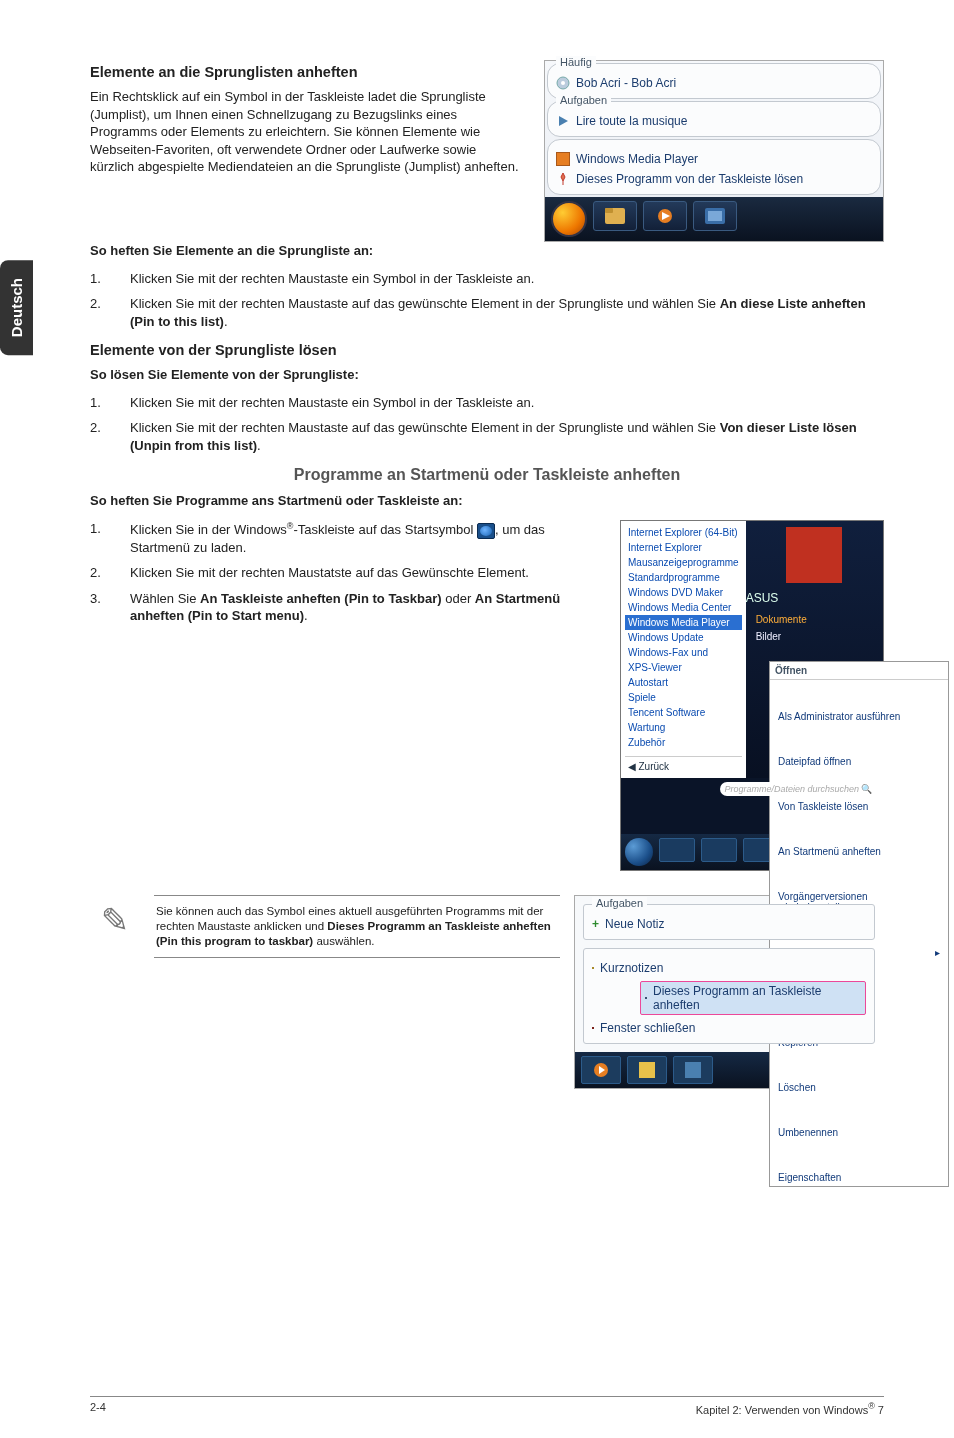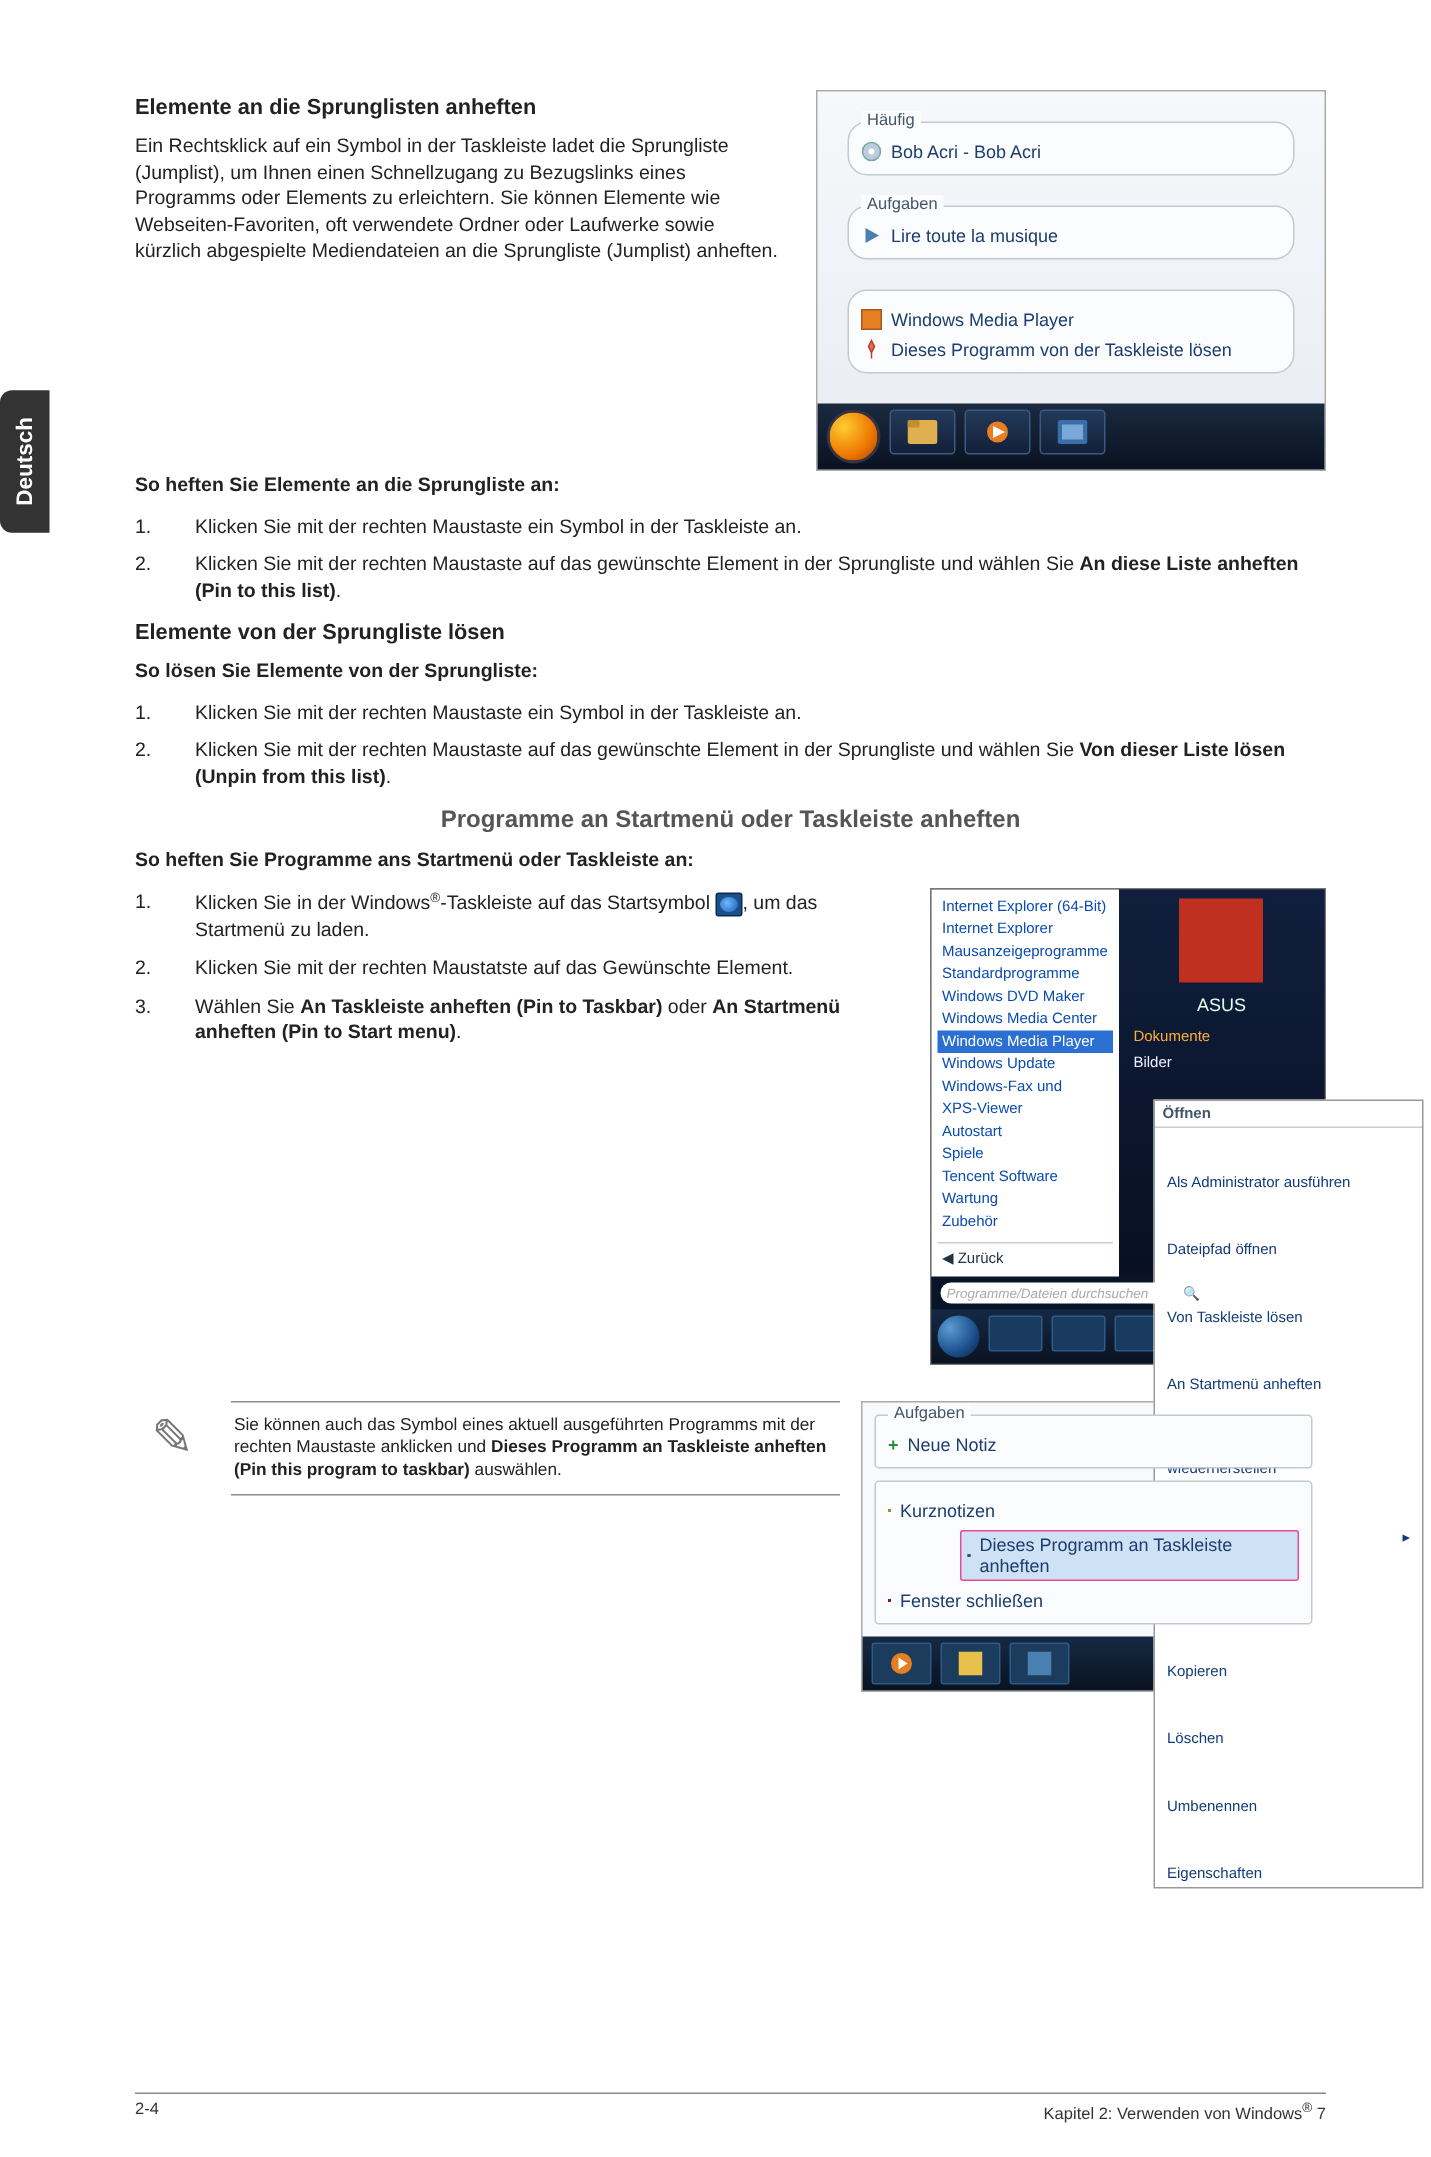--- a/index.html
+++ b/index.html
@@ -55,21 +55,21 @@
 
   
   .fig1 {
     width: 340px;
     border: 1px solid #aaa;
     background: linear-gradient(#f6f8fb,#e8ecf2);
     font-size: 12px;
     color: #2a4b7a;
   }
   .fig1 .groupbox {
-    margin: 20px;
+    margin: 2px;
     padding: 6px 8px 8px 8px;
     border: 1px solid #c3c9d0;
     border-radius: 13px;
     position: relative;
     background: #fbfcfd;
   }
   .fig1 .gtitle {
     position: absolute;
     top: -8px; left: 8px;
     background: #fbfcfd;
@@ -91,28 +91,28 @@
     font-size: 10px;
     color: #eef;
   }
   .fig2 .inner { display:flex; }
   .fig2 .left { flex: 0 0 120px; background:#fff; color:#234; padding:4px; }
   .fig2 .left .item { padding:2px 3px; white-space: nowrap; overflow:hidden; text-overflow: ellipsis; }
   .fig2 .left .item.blue { color: #0a4bb0; }
   .fig2 .left .item.hl { background:#2a6fd1; color:#fff; }
   .fig2 .right { flex:1; background: linear-gradient(#101f3d,#081022); color:#dfe; }
   .fig2 .right .pic { width:56px; height:56px; background:#c03020; margin:6px auto 8px auto; }
-  .fig2 .right .usr { text-align:center; font-size:12px; margin-bottom:6px; }
+  .fig2 .right .usr { text-align:left; font-size:12px; margin-bottom:6px; }
   .fig2 .right .ritem { padding:3px 10px; color:#eef; }
   .fig2 .right .ritem.doc { color:#ffae3a; }
   .fig2 .sub { position:absolute; left:148px; top:140px; width:180px; background:#fff; color:#123; border:1px solid #999; }
   .fig2 .sub .head { background:#fff; color:#456; padding:3px 5px; font-weight:bold; border-bottom:1px solid #ccc; }
   .fig2 .sub .sitem { padding:3px 8px; color:#113a7a;margin-top:28px; }
   .fig2 .wrap { position:relative; }
-  .fig2 .bottom { background:#0a1428; padding:4px 6px; display:flex; gap:0; align-items:flex-end; }
+  .fig2 .bottom { background:#0a1428; padding:4px 6px; display:flex; gap:20px; align-items:flex-end;flex-direction:column; }
   .fig2 .search { flex:1; background:#fff; color:#aaa; font-style:italic; font-size:9px; padding:2px 18px 2px 4px; border-radius:8px; position:relative; }
   .fig2 .search .mag { position:absolute; right:4px; top:2px; color:#d08030; font-style:normal; }
   .fig2 .btn { background:#0d6ab0; color:#fff; padding:2px 6px; font-size:9px; border-radius:2px; }
   .fig2 .tb { background: linear-gradient(#152944,#0a1220); padding:4px; display:flex; gap:6px; }
   .fig2 .tb .orb2 { width:28px; height:28px; border-radius:50%; background: radial-gradient(circle at 30% 30%, #5b9bd5, #1b4f8a 60%, #0a2040); }
   .fig2 .tb .tbi { width:36px; height:24px; background:#1a3b60; border:1px solid #2c5b8a; border-radius:2px; }
 
   
   .fig3 {
     width: 310px;

